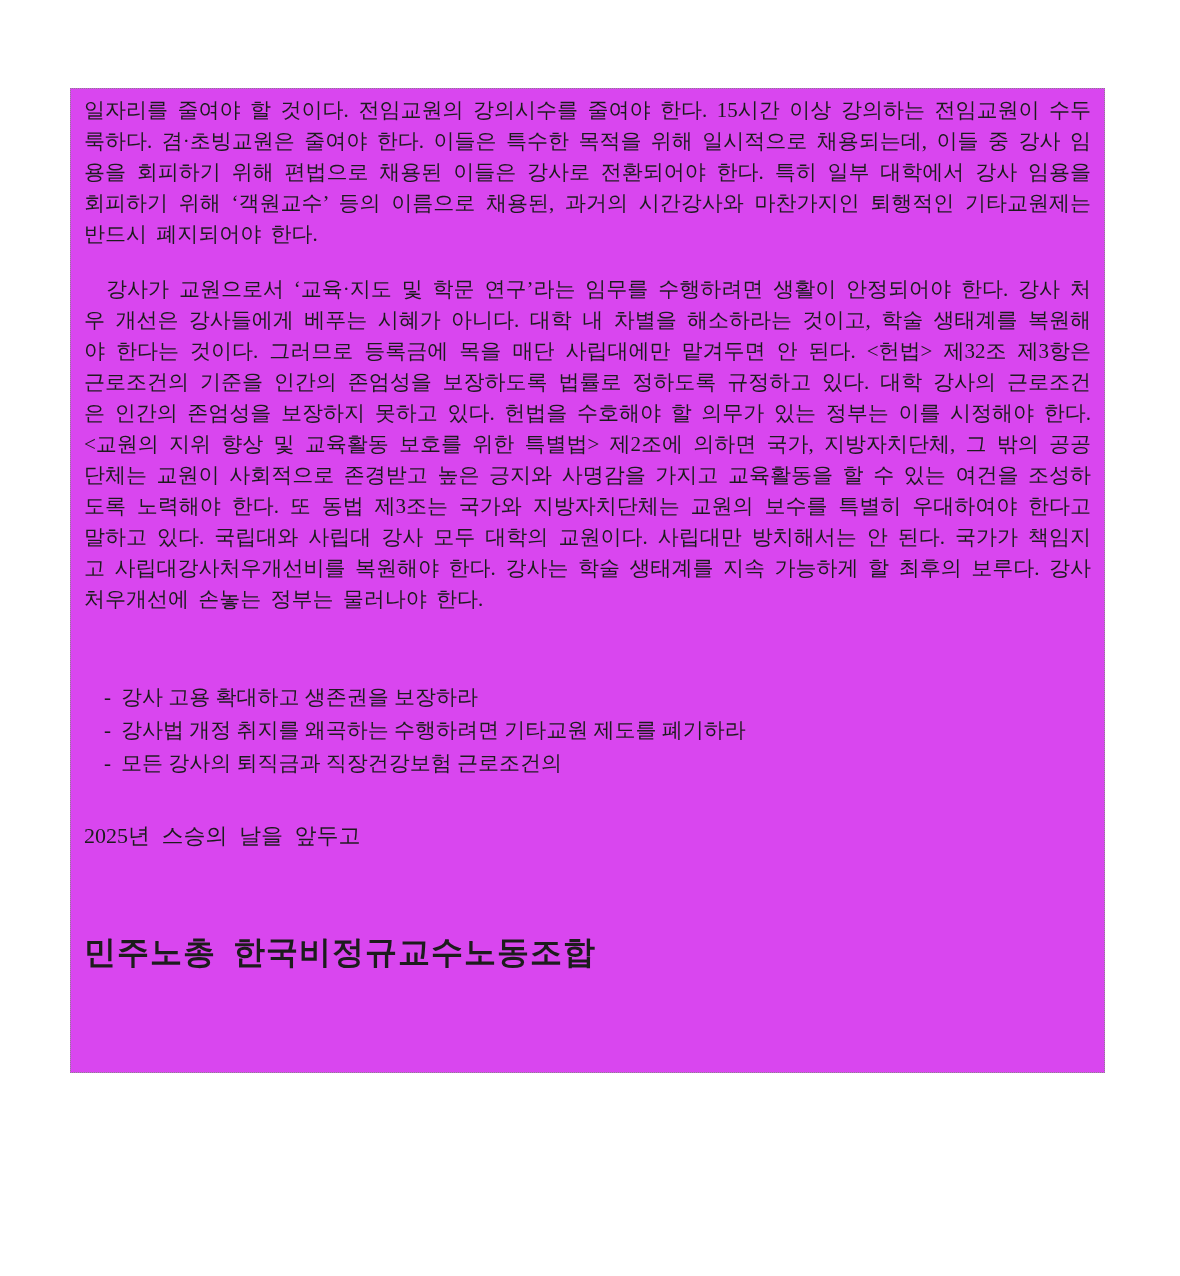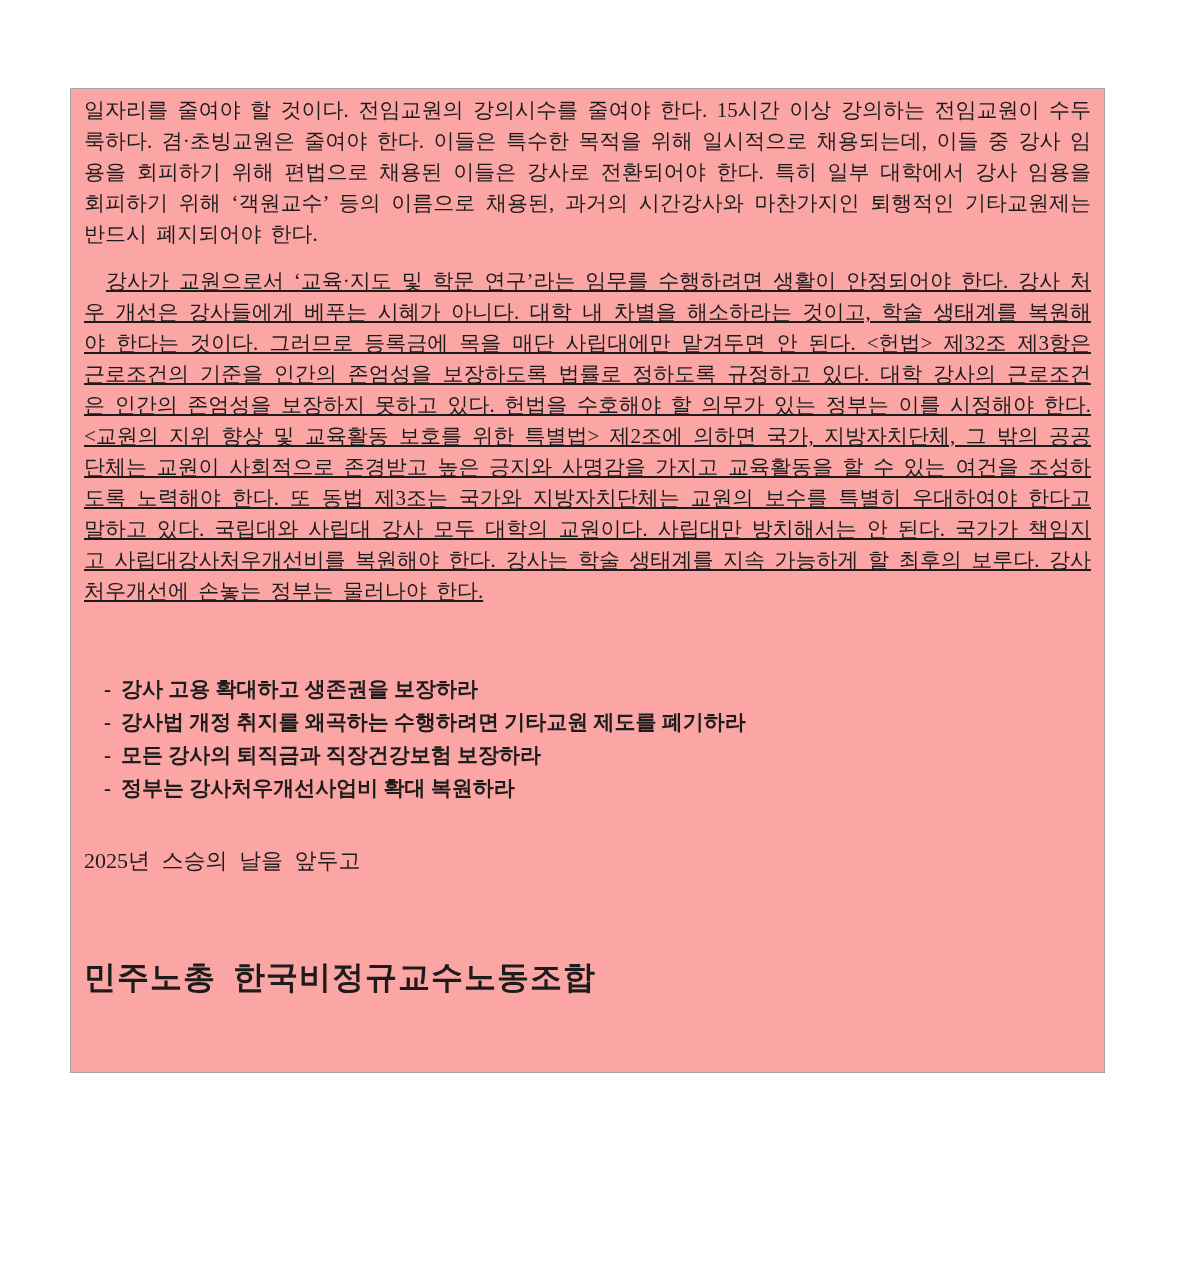--- a/index.html
+++ b/index.html
@@ -18,39 +18,37 @@
   .doc-box {
     position: absolute;
     left: 70px;
     top: 88px;
     width: 1035px;
     height: 985px;
     box-sizing: border-box;
     border: 1px dotted #8a8a8a;
     padding: 6px 13px 0 13px;
     overflow: hidden;
-    background: #fca5a5;
+    background: #d946ef;
   }
   .para {
     margin: 0;
     font-size: 21px;
     line-height: 31px;
     text-align: justify;
     word-spacing: 4px;
   }
   .para.indent {
-    margin-top: 16px;
+    margin-top: 24px;
     text-indent: 22px;
-    text-decoration: underline;
   }
   .demands {
     margin-top: 66px;
     padding-left: 20px;
     font-size: 21px;
-    font-weight: bold;
   }
   .demand-item {
     line-height: 33px;
     white-space: nowrap;
   }
   .demand-item .dash {
     display: inline-block;
     margin-right: 10px;
   }
   .date-line {
@@ -80,24 +78,21 @@
   <p class="para indent">강사가 교원으로서 ‘교육·지도 및 학문 연구’라는 임무를 수행하려면 생활이 안정되어야 한다. 강사 처우 개선은 강사들에게 베푸는 시혜가 아니다. 대학 내 차별을 해소하라는 것이고, 학술 생태계를 복원해야 한다는 것이다. 그러므로 등록금에 목을 매단 사립대에만 맡겨두면 안 된다. &lt;헌법&gt; 제32조 제3항은 근로조건의 기준을 인간의 존엄성을 보장하도록 법률로 정하도록 규정하고 있다. 대학 강사의 근로조건은 인간의 존엄성을 보장하지 못하고 있다. 헌법을 수호해야 할 의무가 있는 정부는 이를 시정해야 한다. &lt;교원의 지위 향상 및 교육활동 보호를 위한 특별법&gt; 제2조에 의하면 국가, 지방자치단체, 그 밖의 공공단체는 교원이 사회적으로 존경받고 높은 긍지와 사명감을 가지고 교육활동을 할 수 있는 여건을 조성하도록 노력해야 한다. 또 동법 제3조는 국가와 지방자치단체는 교원의 보수를 특별히 우대하여야 한다고 말하고 있다. 국립대와 사립대 강사 모두 대학의 교원이다. 사립대만 방치해서는 안 된다. 국가가 책임지고 사립대강사처우개선비를 복원해야 한다. 강사는 학술 생태계를 지속 가능하게 할 최후의 보루다. 강사처우개선에 손놓는 정부는 물러나야 한다.</p>
 
   <div class="demands">
     <div class="demand-item">
       <span class="dash">-</span><span>강사 고용 확대하고 생존권을 보장하라</span>
     </div>
     <div class="demand-item">
       <span class="dash">-</span><span>강사법 개정 취지를 왜곡하는 수행하려면 기타교원 제도를 폐기하라</span>
     </div>
     <div class="demand-item">
-      <span class="dash">-</span><span>모든 강사의 퇴직금과 직장건강보험 보장하라</span>
-    </div>
-    <div class="demand-item">
-      <span class="dash">-</span><span>정부는 강사처우개선사업비 확대 복원하라</span>
+      <span class="dash">-</span><span>모든 강사의 퇴직금과 직장건강보험 근로조건의</span>
     </div>
   </div>
 
   <div class="date-line">2025년 스승의 날을 앞두고</div>
 
   <div class="signature">민주노총 한국비정규교수노동조합</div>
 
 </div>
 
 </body></html>

